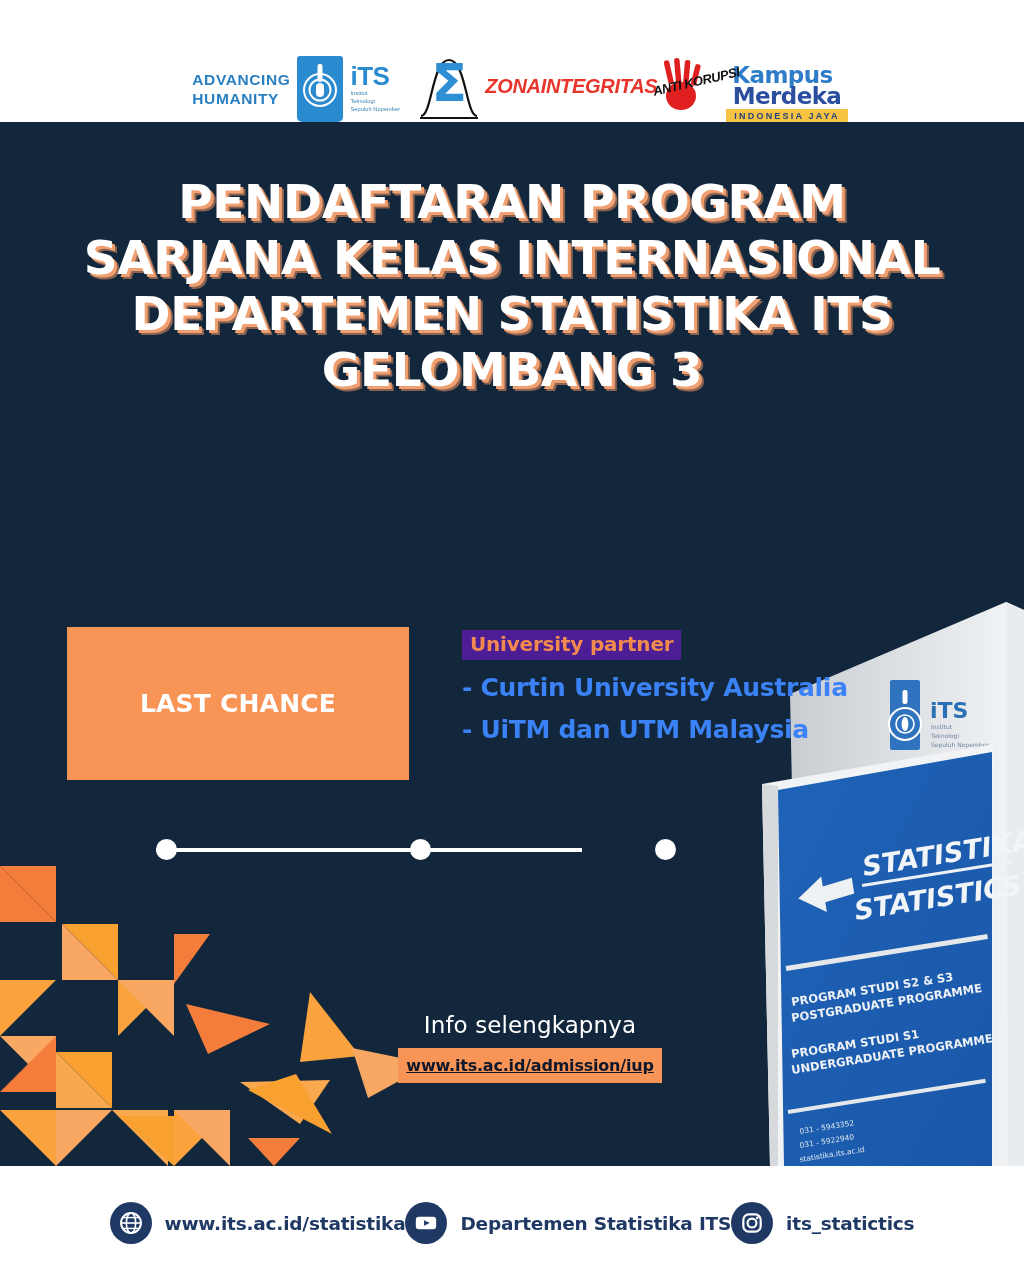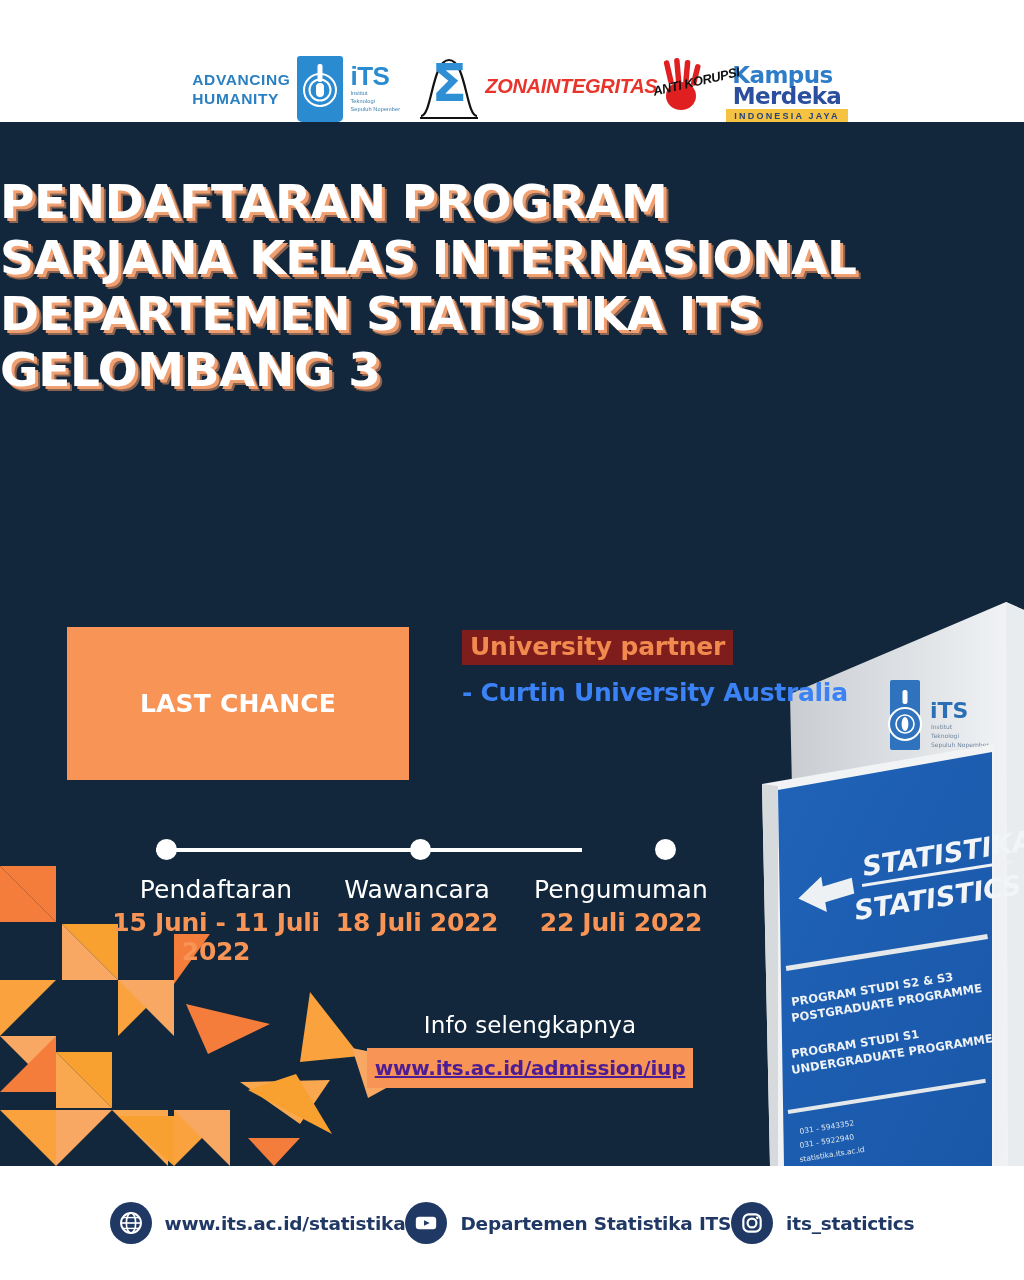--- a/index.html
+++ b/index.html
@@ -106,43 +106,43 @@
 
   
   .photo {
     position:absolute; right:0; top:472px; width:280px; height:572px;
     overflow:hidden;
   }
 
   
   .headline {
     position:absolute; left:0; top:52px; width:1024px;
-    text-align:left; color:#ffffff;
+    text-align:center; color:#ffffff;
     font-weight:bold; font-size:47px; line-height:1.19;
     letter-spacing:-.4px;
     text-shadow: 3px 3px 0 #f0a070, 5px 5px 0 rgba(240,150,100,.55);
     font-family:"DejaVu Sans", sans-serif;
   }
   .headline .ln { display:block; white-space:nowrap; }
 
   
   .lastchance {
     position:absolute; left:67px; top:505px; width:342px; height:153px;
     background:#f89455;
     display:flex; flex-direction:column; align-items:center;
     justify-content:center; gap:6px;
     color:#ffffff; font-weight:bold; font-size:25px; letter-spacing:.2px;
     font-family:"DejaVu Sans", sans-serif;
   }
 
   
   .partners { position:absolute; left:462px; top:508px; width:430px; }
   .partner-title {
-    display:inline-block; background:#7f1d1d; color:#f18a4e;
-    font-weight:bold; font-size:25px; padding:2px 8px 4px 8px;
+    display:inline-block; background:#4c1d95; color:#f18a4e;
+    font-weight:bold; font-size:20px; padding:2px 8px 4px 8px;
     letter-spacing:-.2px; font-family:"DejaVu Sans", sans-serif;
   }
   .partner-item {
     color:#3b82f6; font-weight:bold; font-size:25px;
     margin-top:13px; letter-spacing:-.3px;
     font-family:"DejaVu Sans", sans-serif;
   }
 
   
   .timeline { position:absolute; left:110px; top:715px; width:620px; }
@@ -170,22 +170,22 @@
   }
 
   
   .infoblock { position:absolute; left:330px; top:890px; width:400px; text-align:center; }
   .info-label {
     color:#ffffff; font-size:23px; letter-spacing:.1px;
     font-family:"DejaVu Sans", sans-serif;
   }
   .info-url {
     display:inline-block; margin-top:10px;
-    background:#f89455; color:#4c1d95;
-    font-weight:bold; font-size:20px; letter-spacing:-.2px;
+    background:#f89455; color:#0f172a;
+    font-weight:bold; font-size:16px; letter-spacing:-.2px;
     padding:8px 8px; font-family:"DejaVu Sans", sans-serif;
   }
 
   
   .footer {
     position:absolute; left:0; top:1166px; width:1024px; height:114px;
     background:#ffffff;
     display:flex; align-items:center; justify-content:center; 
   }
   .fitem { display:flex; align-items:center; gap:13px; }
@@ -353,42 +353,29 @@
       <span class="ln">GELOMBANG 3</span>
     </div>
 
     <div class="lastchance">
       <span>LAST CHANCE</span>
     </div>
 
     <div class="partners">
       <span class="partner-title">University partner</span>
       <div class="partner-item">- Curtin University Australia</div>
+      <div class="partner-item">- UiTM dan UTM Malaysia</div>
     </div>
 
     <div class="timeline">
       <div class="tl-track">
         <div class="tl-line"></div>
         <div class="tl-dot" style="left:46px"></div>
         <div class="tl-dot" style="left:300px"></div>
         <div class="tl-dot" style="left:545px"></div>
-      </div>
-      <div class="tl-labels">
-        <div class="tl-col" style="width:212px">
-          <div class="tl-name">Pendaftaran</div>
-          <div class="tl-date">15 Juni - 11 Juli 2022</div>
-        </div>
-        <div class="tl-col" style="width:190px">
-          <div class="tl-name">Wawancara</div>
-          <div class="tl-date">18 Juli 2022</div>
-        </div>
-        <div class="tl-col" style="width:218px">
-          <div class="tl-name">Pengumuman</div>
-          <div class="tl-date">22 Juli 2022</div>
-        </div>
       </div>
     </div>
 
     <div class="infoblock">
       <div class="info-label">Info selengkapnya</div>
       <a class="info-url" href="#">www.its.ac.id/admission/iup</a>
     </div>
 
   </div>
 

